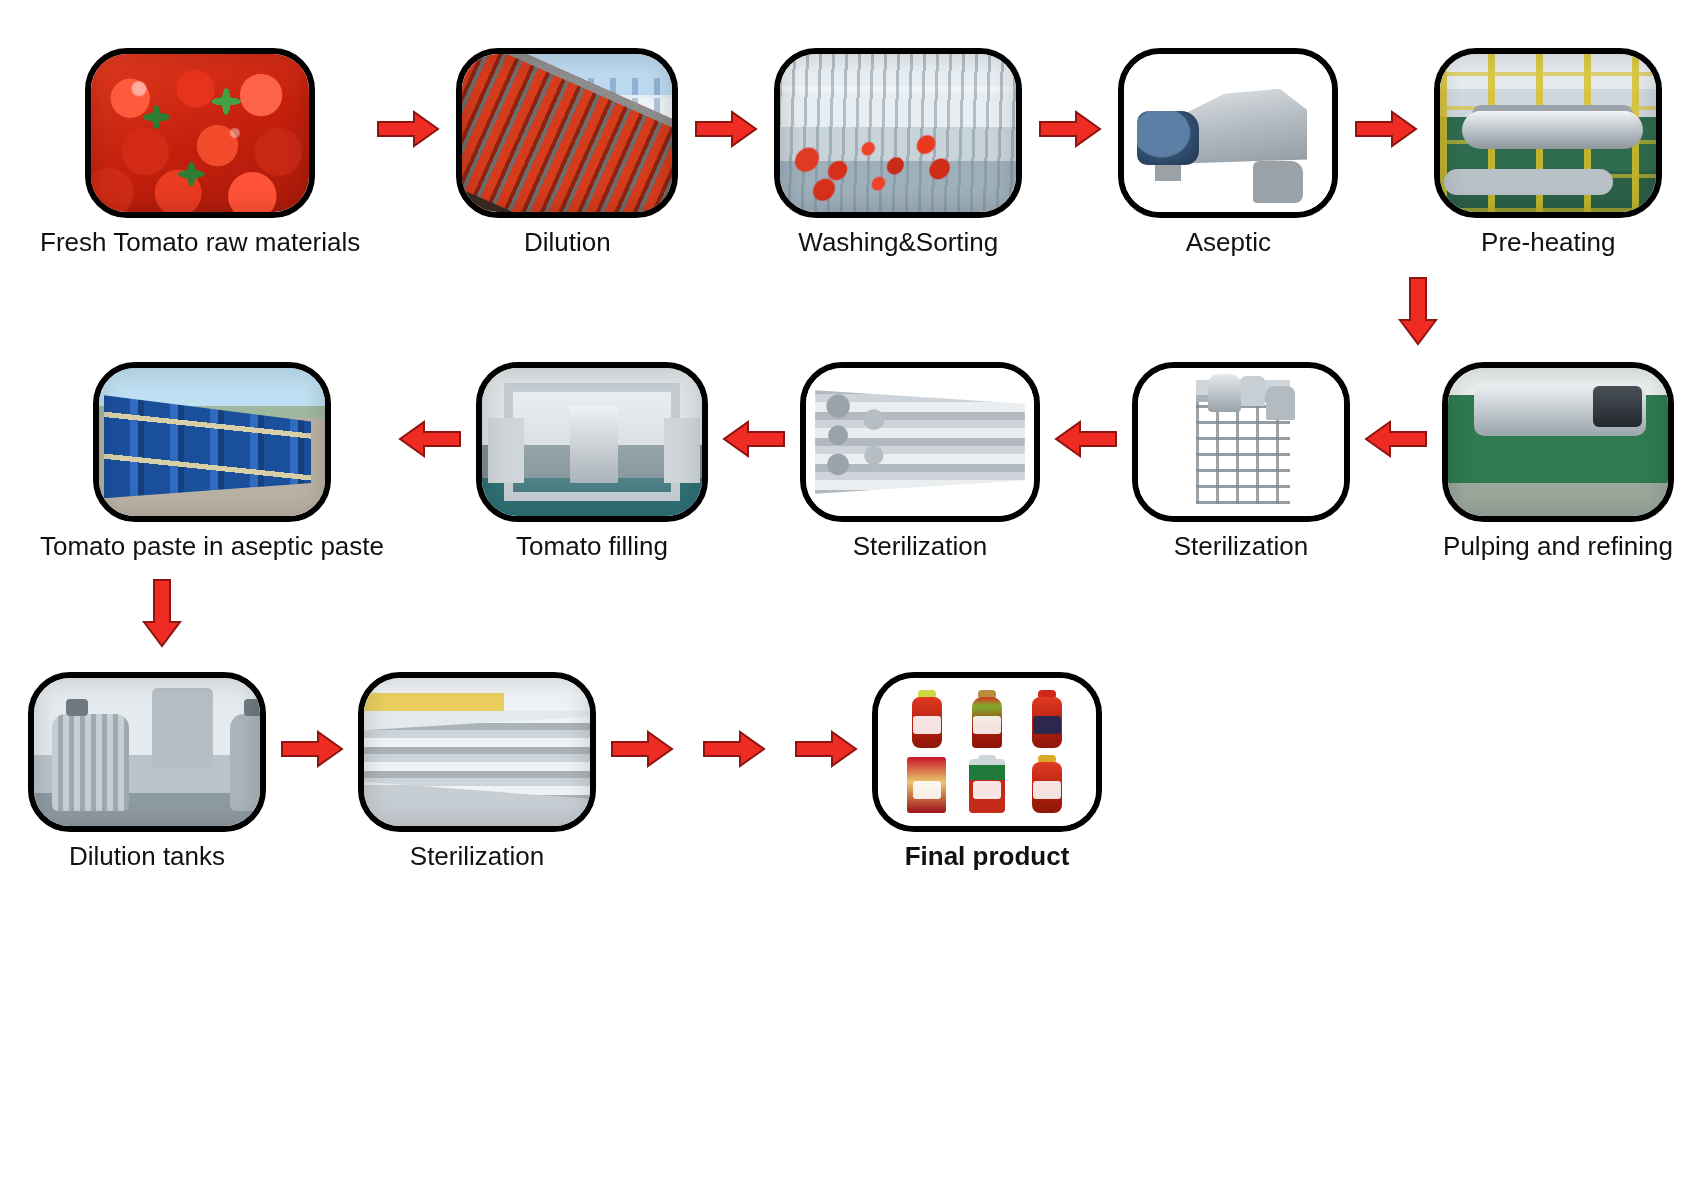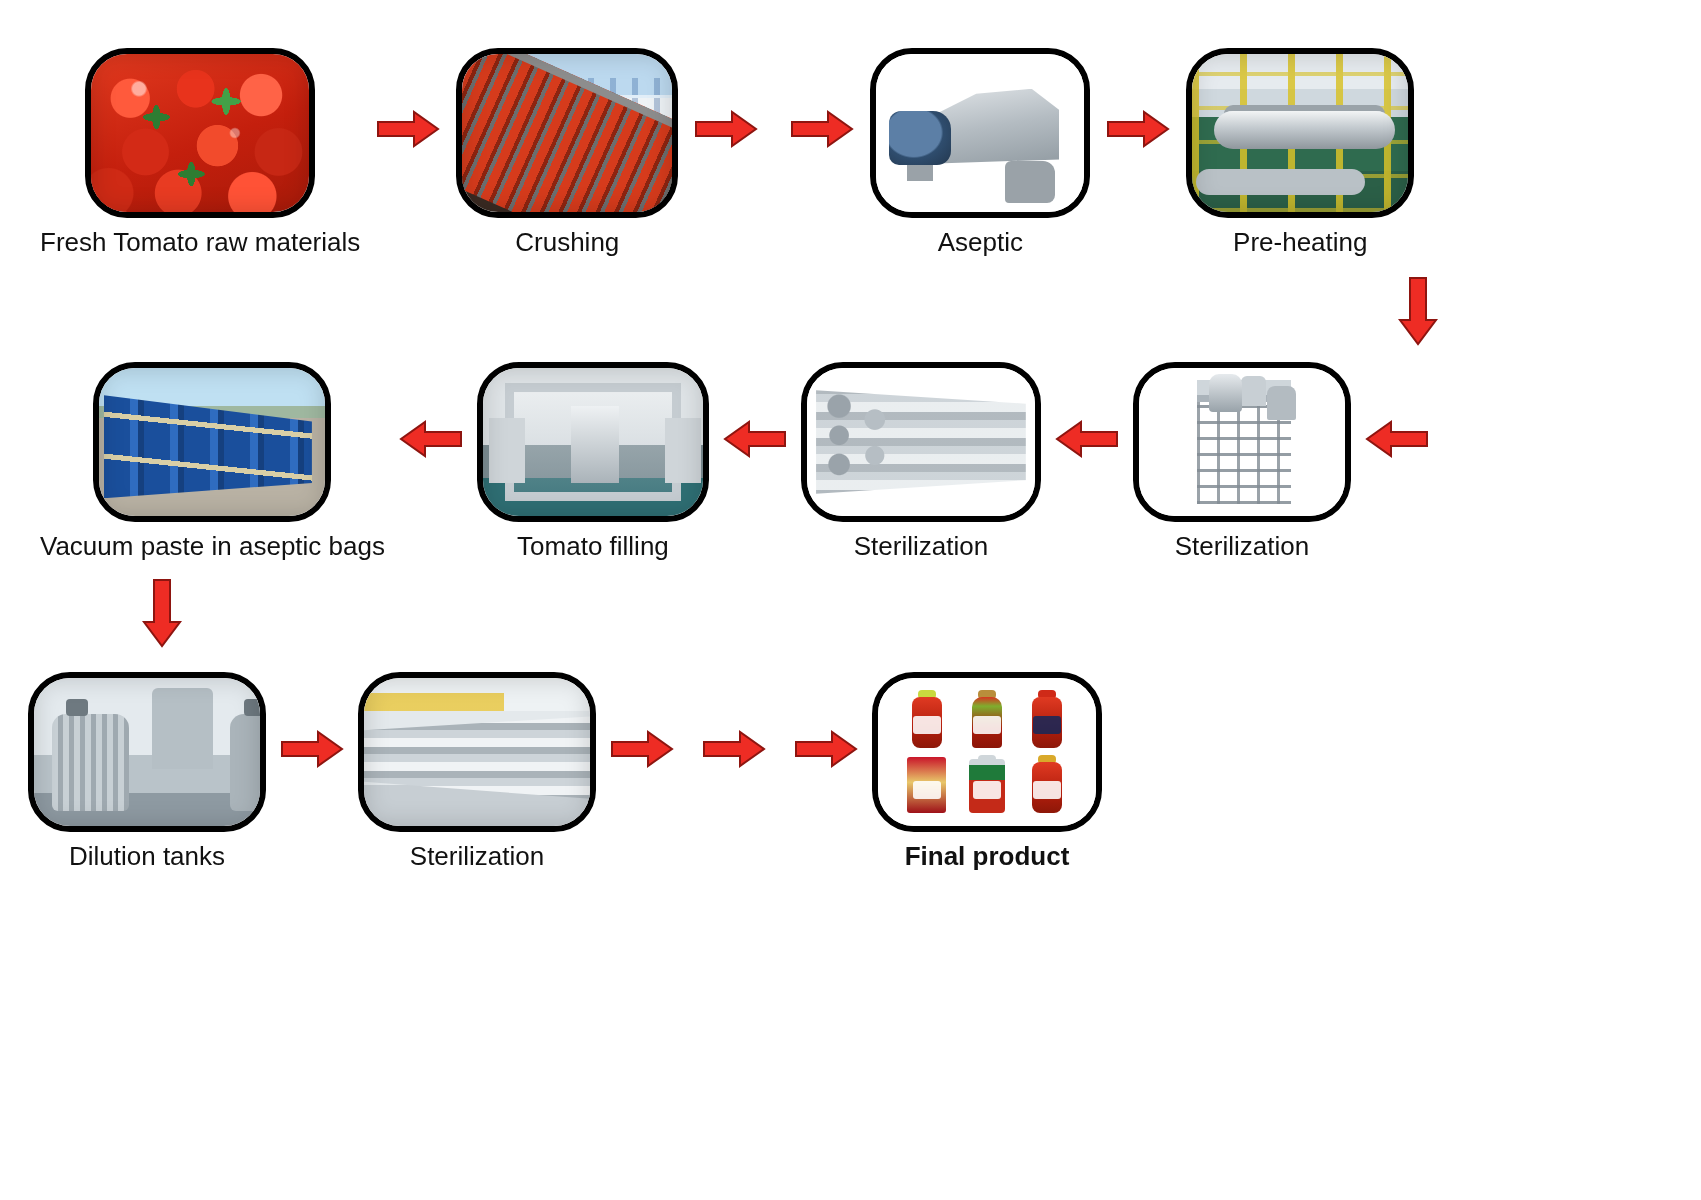--- a/index.html
+++ b/index.html
@@ -430,29 +430,36 @@
       <svg width="64" height="38" viewBox="0 0 64 38">
           <path d="M2 12 H38 V2 L62 19 L38 36 V26 H2 Z" fill="#ee2c24" stroke="#8e1510" stroke-width="2"></path>
         </svg>
     </div>
 
     <div class="step">
       <div class="card" style="width:222px;height:170px;">
         <div class="photo ph-elevating"></div>
         <div class="vignette"></div>
       </div>
-      <div class="caption">Crushing</div>
+      <div class="caption">Dilution</div>
     </div>
 
     <div class="arrow-h" style="margin:62px 16px 0 16px;">
       <svg width="64" height="38" viewBox="0 0 64 38">
           <path d="M2 12 H38 V2 L62 19 L38 36 V26 H2 Z" fill="#ee2c24" stroke="#8e1510" stroke-width="2"></path>
         </svg>
     </div>
 
+    <div class="step">
+      <div class="card" style="width:248px;height:170px;">
+        <div class="photo ph-washing"></div>
+        <div class="vignette"></div>
+      </div>
+      <div class="caption">Washing&amp;Sorting</div>
+    </div>
 
     <div class="arrow-h" style="margin:62px 16px 0 16px;">
       <svg width="64" height="38" viewBox="0 0 64 38">
           <path d="M2 12 H38 V2 L62 19 L38 36 V26 H2 Z" fill="#ee2c24" stroke="#8e1510" stroke-width="2"></path>
         </svg>
     </div>
 
     <div class="step">
       <div class="card" style="width:220px;height:170px;">
         <div class="photo ph-crushing"></div>
@@ -482,21 +489,21 @@
       </svg>
   </div>
 
   <div class="row" id="row-2" style="left:40px; top:362px;">
 
     <div class="step">
       <div class="card" style="width:238px;height:160px;">
         <div class="photo ph-drums"></div>
         <div class="vignette"></div>
       </div>
-      <div class="caption">Vacuum paste in aseptic bags</div>
+      <div class="caption">Tomato paste in aseptic paste</div>
     </div>
 
     <div class="arrow-h" style="margin:58px 14px 0 14px;">
       <svg width="64" height="38" viewBox="0 0 64 38">
           <path d="M62 12 H26 V2 L2 19 L26 36 V26 H62 Z" fill="#ee2c24" stroke="#8e1510" stroke-width="2"></path>
         </svg>
     </div>
 
     <div class="step">
       <div class="card" style="width:232px;height:160px;">
@@ -531,20 +538,27 @@
       </div>
       <div class="caption">Sterilization</div>
     </div>
 
     <div class="arrow-h" style="margin:58px 14px 0 14px;">
       <svg width="64" height="38" viewBox="0 0 64 38">
           <path d="M62 12 H26 V2 L2 19 L26 36 V26 H62 Z" fill="#ee2c24" stroke="#8e1510" stroke-width="2"></path>
         </svg>
     </div>
 
+    <div class="step">
+      <div class="card" style="width:232px;height:160px;">
+        <div class="photo ph-pulping"></div>
+        <div class="vignette"></div>
+      </div>
+      <div class="caption">Pulping and refining</div>
+    </div>
 
   </div>
 
   <div class="arrow-v" style="left:142px; top:578px;">
     <svg width="40" height="70" viewBox="0 0 40 70">
         <path d="M12 2 H28 V44 H38 L20 68 L2 44 H12 Z" fill="#ee2c24" stroke="#8e1510" stroke-width="2"></path>
       </svg>
   </div>
 
   <div class="row" id="row-3" style="left:28px; top:672px;">

